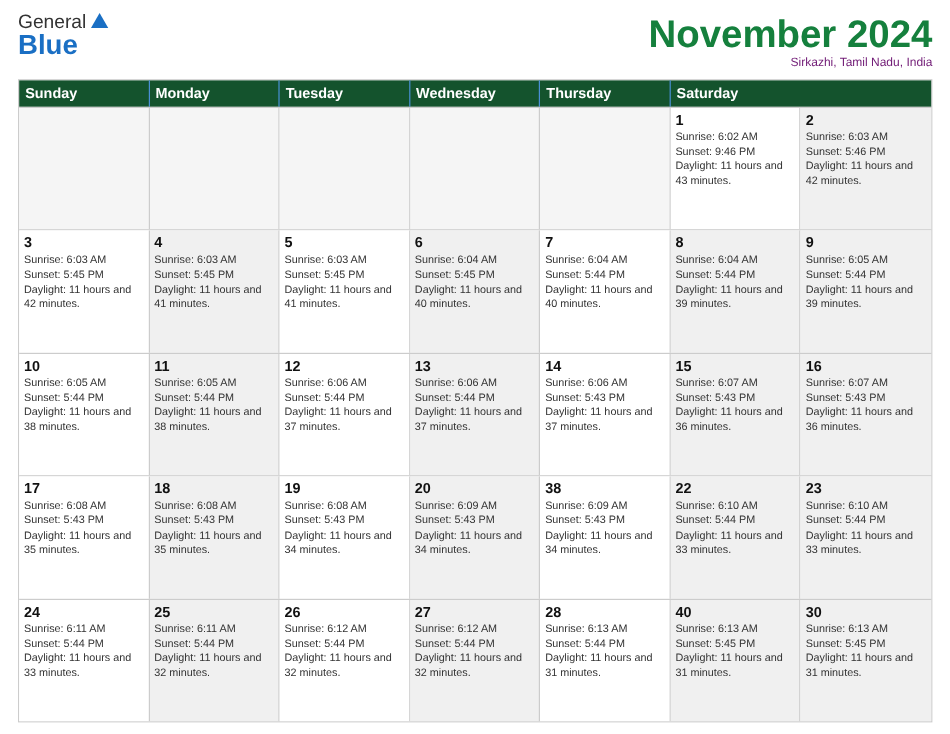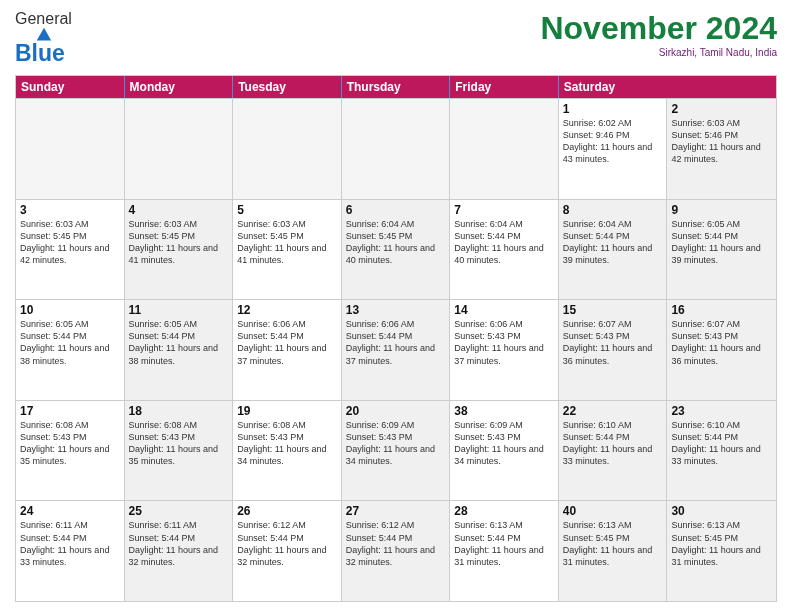--- a/index.html
+++ b/index.html
@@ -44,21 +44,21 @@
     }
     .calendar {
       flex: 1;
       display: flex;
       flex-direction: column;
       border: 1px solid #ccc;
     }
     .cal-header {
       display: grid;
       grid-template-columns: repeat(7, 1fr);
-      background: #be185d;
+      background: #14532d;
     }
     .cal-header-cell {
       color: #fff;
       font-size: 12px;
       font-weight: bold;
       padding: 4px 5px;
       border-right: 1px solid #4a8fd4;
     }
     .cal-header-cell:last-child { border-right: none; }
     .cal-body {
@@ -95,41 +95,41 @@
       color: #333;
       line-height: 1.35;
     }
   </style>
 </head>
 <body>
 
 <div class="page">
   <div class="header">
     <div class="logo">
-      <div style="display:flex;align-items:center;flex-direction:column;">
+      <div style="display:flex;align-items:center;">
         <span class="logo-general">General</span>
         <svg width="18" height="18" viewBox="0 0 20 20" style="margin-left:2px;margin-top:-2px;">
           <polygon points="10,2 18,16 2,16" fill="#1a6fc4"></polygon>
         </svg>
       </div>
       <span class="logo-blue" style="font-size:23px;font-weight:bold;color:#1a6fc4;margin-top:-4px;">Blue</span>
     </div>
     <div class="title-section">
       <div class="month-title">November 2024</div>
       <div class="location">Sirkazhi, Tamil Nadu, India</div>
     </div>
   </div>
 
   <div class="calendar">
     <div class="cal-header">
     <div class="cal-header-cell">Sunday</div>
         <div class="cal-header-cell">Monday</div>
         <div class="cal-header-cell">Tuesday</div>
+        <div class="cal-header-cell">Wednesday</div>
         <div class="cal-header-cell">Thursday</div>
-        <div class="cal-header-cell">Friday</div>
         <div class="cal-header-cell">Saturday</div>
       </div>
     <div class="cal-body">
     <div class="cal-row">
           <div class="cal-cell empty"></div>
           <div class="cal-cell empty"></div>
           <div class="cal-cell empty"></div>
           <div class="cal-cell empty"></div>
           <div class="cal-cell empty"></div>
           <div class="cal-cell">

